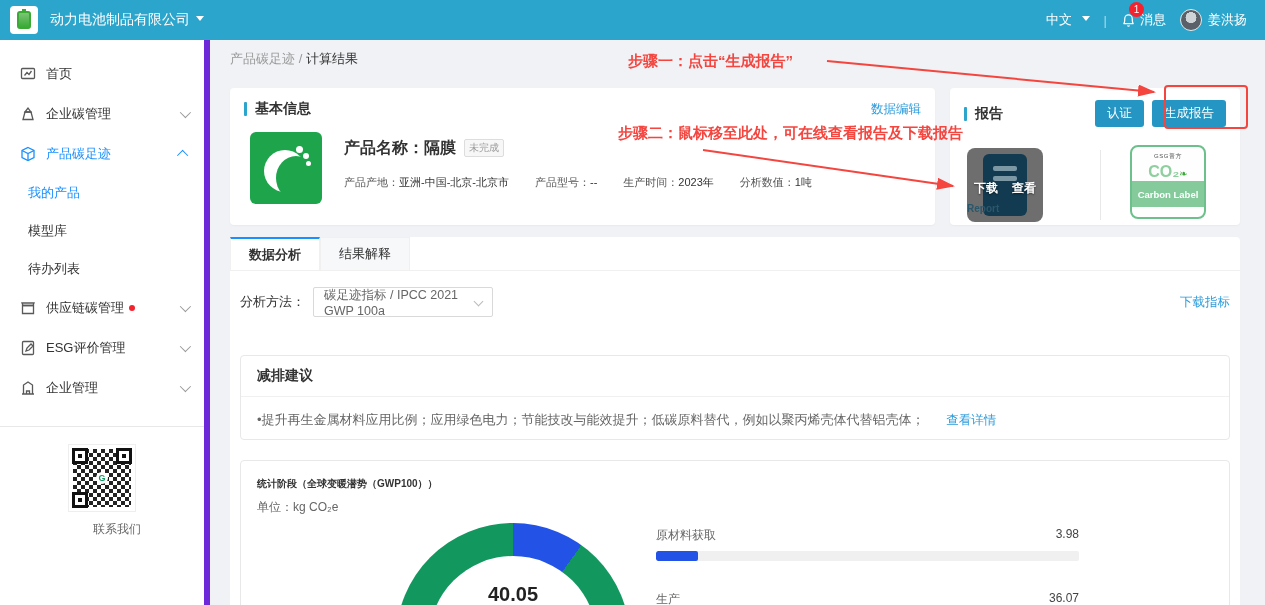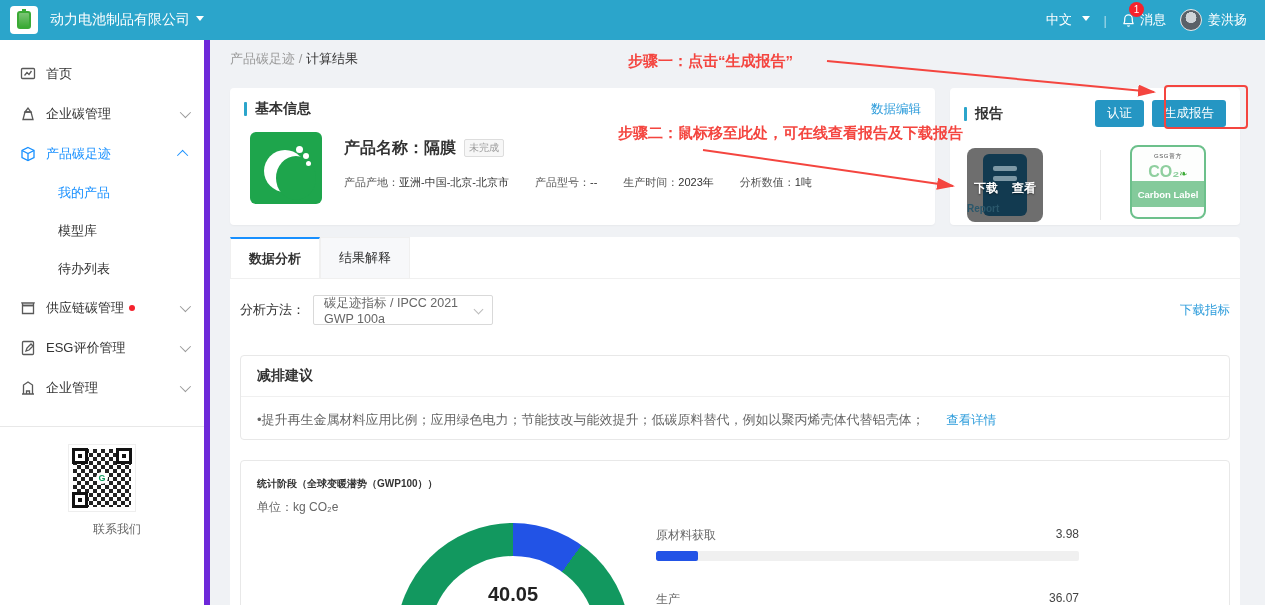--- a/index.html
+++ b/index.html
@@ -28,21 +28,21 @@
     background:radial-gradient(circle at 50% 38%, #cfd4d8 0 34%, #5a6168 35% 100%); border:1px solid #e8e8e8; }
   .user-wrap { display:flex; align-items:center; gap:6px; }
 
   
   .sidebar { position:absolute; left:0; top:40px; width:210px; height:565px; background:#fff;
     border-right:6px solid #6d28d9; padding-top:14px; }
   .side-item { height:40px; display:flex; align-items:center; padding:0 16px 0 20px; color:#333; cursor:pointer; }
   .side-item .icon { width:16px; height:16px; margin-right:10px; flex:none; color:#595959; }
   .side-item.active { color:#1890ff; }
   .side-item.active .icon { color:#1890ff; }
-  .side-sub { height:38px; display:flex; align-items:center; padding-left:58px; color:#333; cursor:pointer; }
+  .side-sub { height:38px; display:flex; align-items:center; padding-left:28px; color:#333; cursor:pointer; }
   .side-sub.active { color:#1890ff; }
   .chev { margin-left:auto; width:8px; height:8px; border-right:1.6px solid #999; border-bottom:1.6px solid #999; }
   .chev.down { transform:rotate(45deg) translateY(-2px); }
   .chev.up { transform:rotate(-135deg) translateY(-2px); border-color:#1890ff; }
   .red-dot { width:6px; height:6px; border-radius:50%; background:#f5222d; margin-left:5px; }
   .side-divider { border-top:1px solid #e8e8e8; margin:18px 0 18px 0; }
   .qr { width:66px; height:66px; margin:0 auto; position:relative; border:4px solid #fff; outline:1px solid #eee;
     background:conic-gradient(#222 25%, #fff 0 50%, #222 0 75%, #fff 0) 0 0/8px 8px; }
   .qr .corner { position:absolute; width:16px; height:16px; border:3px solid #111; background:#fff; }
   .qr .corner:after { content:""; position:absolute; left:3px; top:3px; width:4px; height:4px; background:#111; }
@@ -88,21 +88,21 @@
   .carbon-label { position:absolute; left:180px; top:57px; width:76px; height:74px; background:#fdfefd;
     border:2px solid #6cc08b; border-radius:8px; overflow:hidden; }
   .cl-top { text-align:center; font-size:6px; color:#555; margin-top:5px; letter-spacing:.5px; }
   .cl-co2 { text-align:center; font-size:16px; font-weight:bold; color:#8fcf9f; margin-top:2px; }
   .cl-leaf { color:#3aaa35; font-size:10px; }
   .cl-band { position:absolute; left:-4px; right:-4px; bottom:10px; height:26px; background:rgba(110,193,137,.85);
     border-radius:4px; display:flex; align-items:center; justify-content:center; color:#fff; font-size:9.5px; font-weight:bold; }
 
   
   .panel { position:absolute; left:230px; top:237px; width:1010px; height:368px; background:#fff; border-radius:4px 4px 0 0; }
-  .tabbar { display:flex; border-bottom:1px solid #f0f0f0; height:42px; }
+  .tabbar { display:flex; border-bottom:1px solid #f0f0f0; height:34px; }
   .tab { padding:0 18px; display:flex; align-items:center; font-size:13px; cursor:pointer; }
   .tab.active { background:#fff; border-top:2px solid #1890ff; border-right:1px solid #f0f0f0; border-left:1px solid #f0f0f0; color:#333; font-weight:bold; }
   .tab.inactive { background:#f7f8fa; border:1px solid #f0f0f0; border-bottom:none; color:#333; }
   .method-row { display:flex; align-items:center; margin:16px 10px 0 10px; }
   .method-label { color:#333; }
   .select { position:relative; width:180px; height:30px; border:1px solid #d9d9d9; border-radius:2px;
     margin-left:8px; display:flex; align-items:center; padding:0 26px 0 10px; color:#666; font-size:12.5px; cursor:pointer; background:#fff; }
   .select .chev2 { position:absolute; right:10px; top:10px; width:7px; height:7px; border-right:1.4px solid #bbb; border-bottom:1.4px solid #bbb; transform:rotate(45deg); }
   .method-row .link { margin-left:auto; }
 

